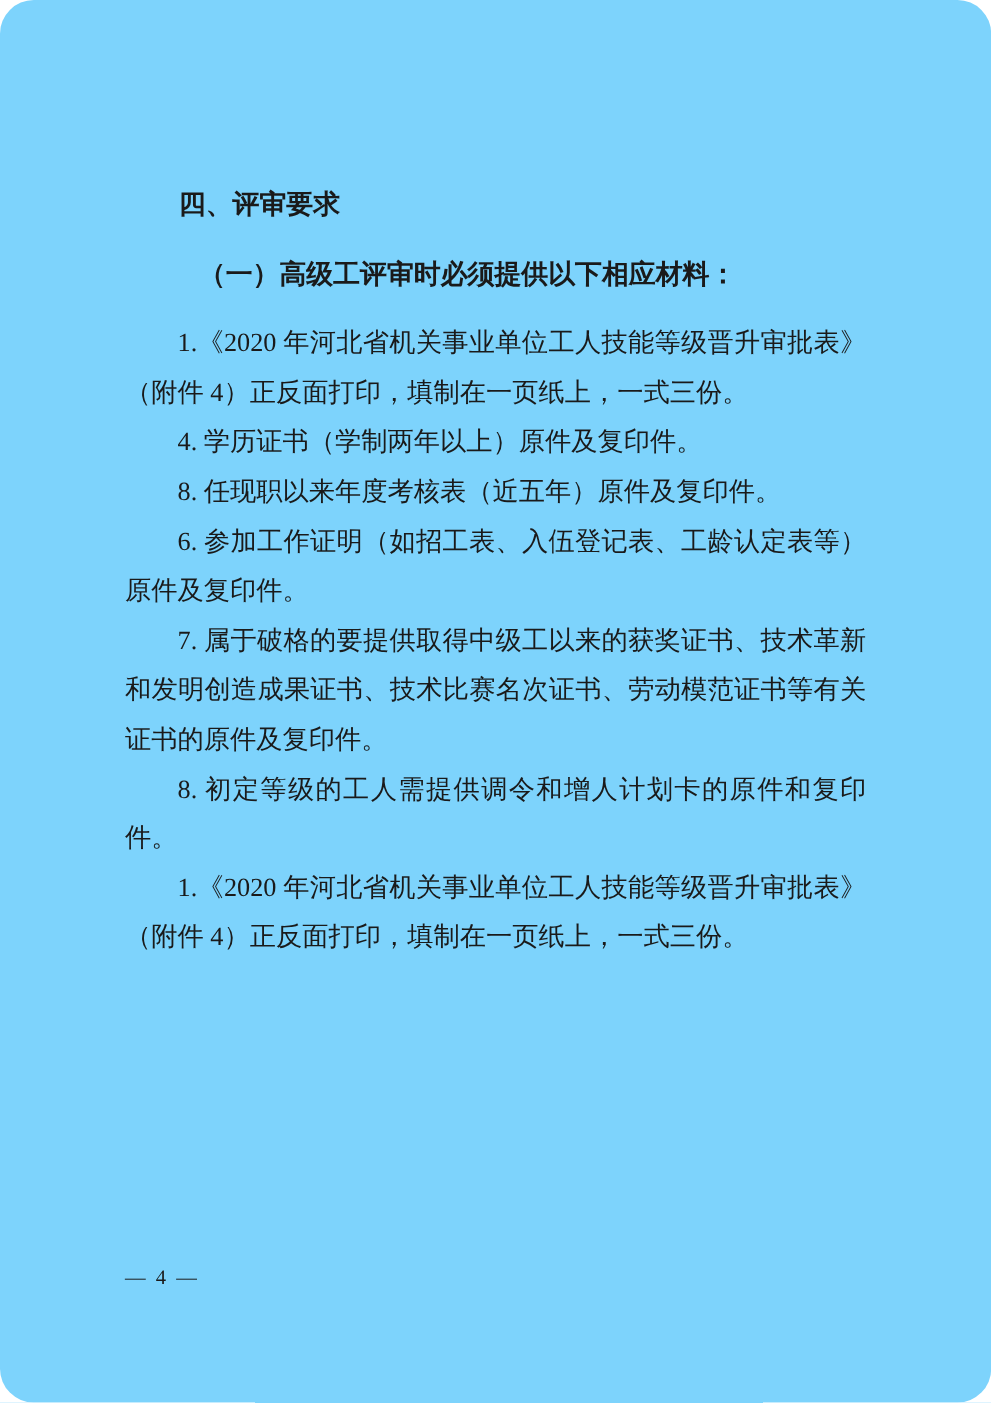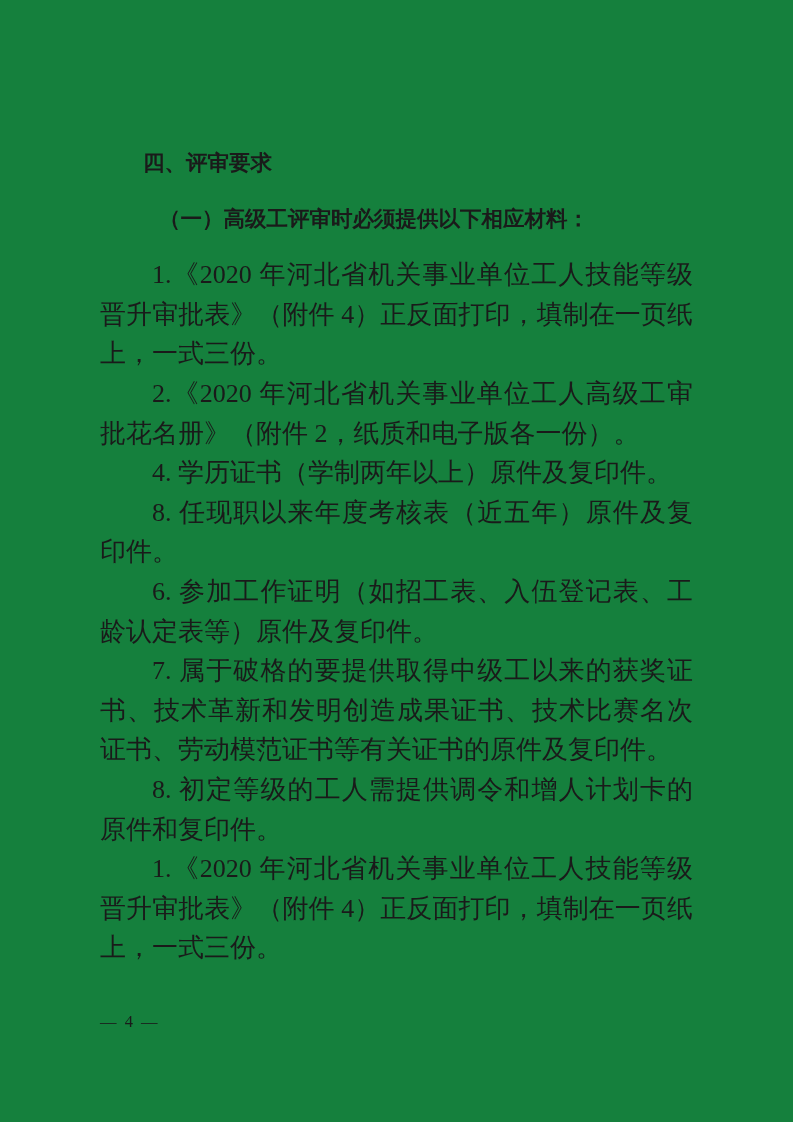--- a/index.html
+++ b/index.html
@@ -4,34 +4,35 @@
 <style>
   html, body {
     margin: 0;
     padding: 0;
     background: #ffffff;
   }
   .page {
     position: relative;
     width: 793px;
     height: 1122px;
-    background: #15803d;
+    background: #7dd3fc;
     overflow: hidden;
     color: #1a1a1a;
     font-family: "Liberation Serif", "DejaVu Serif", serif;
+    border-radius: 27px;
   }
   .content {
     position: absolute;
     left: 100px;
     top: 144px;
     width: 593px;
   }
   .para {
     margin: 0;
-    font-size: 26px;
+    font-size: 21px;
     line-height: 39.6px;
     text-align: justify;
     text-indent: 2em;
     word-break: break-all;
   }
   .section-heading {
     margin: 0;
     font-family: "Liberation Sans", "DejaVu Sans", sans-serif;
     font-weight: 700;
     font-size: 21.5px;
@@ -61,21 +62,20 @@
 <body>
 
 <div class="page">
   <div class="content">
 
     <div class="section-heading">四、评审要求</div>
 
     <div class="sub-heading">（一）高级工评审时必须提供以下相应材料：</div>
 
     <p class="para">1.《2020 年河北省机关事业单位工人技能等级晋升审批表》（附件 4）正反面打印，填制在一页纸上，一式三份。</p>
-    <p class="para">2.《2020 年河北省机关事业单位工人高级工审批花名册》（附件 2，纸质和电子版各一份）。</p>
     <p class="para">4. 学历证书（学制两年以上）原件及复印件。</p>
     <p class="para">8. 任现职以来年度考核表（近五年）原件及复印件。</p>
     <p class="para">6. 参加工作证明（如招工表、入伍登记表、工龄认定表等）原件及复印件。</p>
     <p class="para">7. 属于破格的要提供取得中级工以来的获奖证书、技术革新和发明创造成果证书、技术比赛名次证书、劳动模范证书等有关证书的原件及复印件。</p>
     <p class="para">8. 初定等级的工人需提供调令和增人计划卡的原件和复印件。</p>
 
 
     <p class="para">1.《2020 年河北省机关事业单位工人技能等级晋升审批表》（附件 4）正反面打印，填制在一页纸上，一式三份。</p>
 
   </div>

